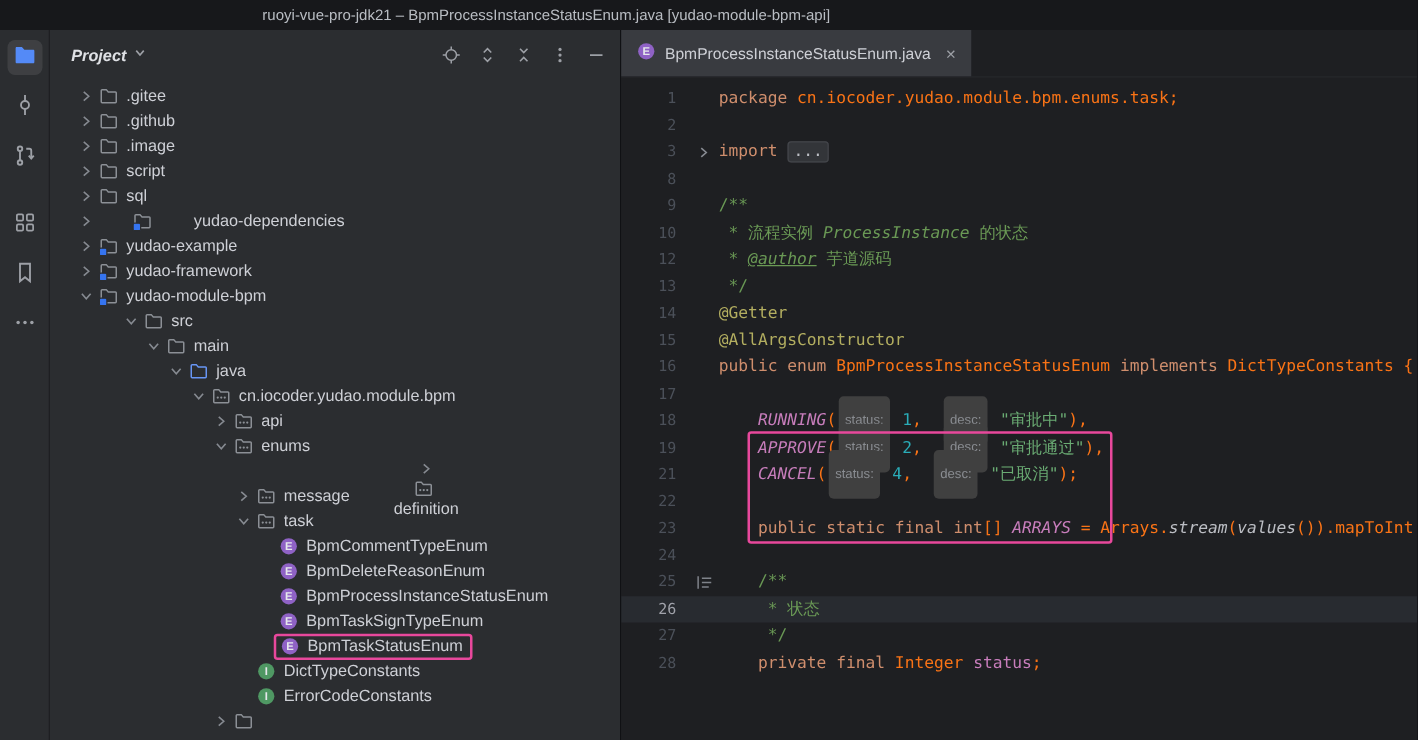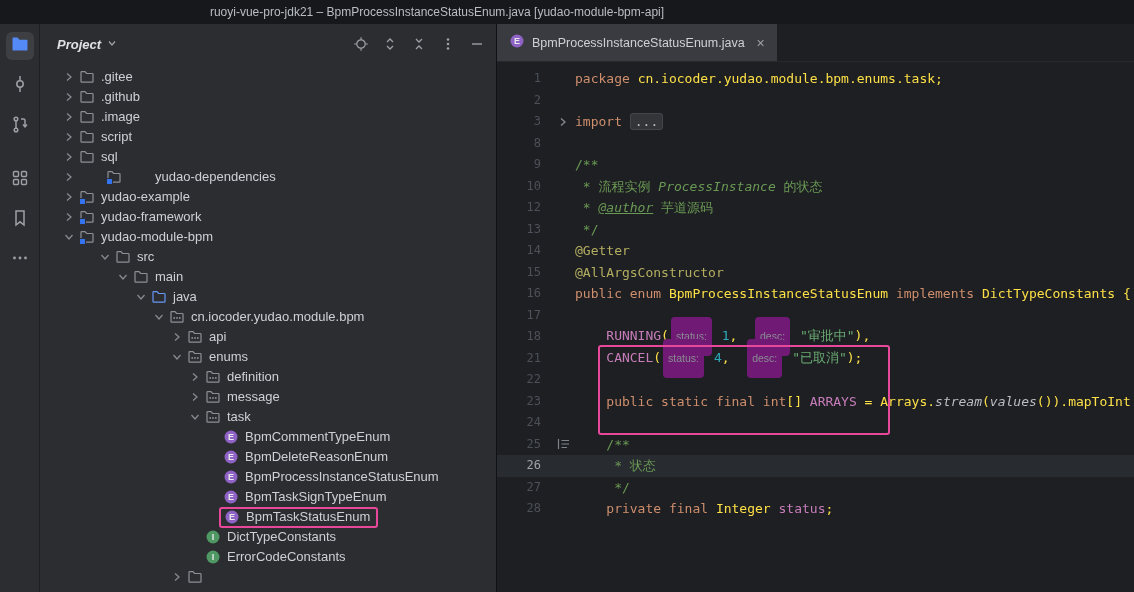--- a/index.html
+++ b/index.html
@@ -48,31 +48,31 @@
   .editor-body{flex:1;position:relative;overflow:hidden;padding-top:6px;
                font-family:"DejaVu Sans Mono",monospace;font-size:13px;line-height:21.5px;}
   .crow{display:flex;height:21.5px;align-items:center;}
   .crow.current{background:#282B30;}
   .lnum{width:44px;flex:none;text-align:right;color:#4B5059;font-size:12px;}
   .crow.current .lnum{color:#A1A3AB;}
   .lmeta{width:34px;flex:none;display:flex;justify-content:flex-end;align-items:center;padding-right:5px;}
   .ltext{white-space:pre;flex:none;}
 
   .tok-kw{color:#CF8E6D;}
-  .tok-pl{color:#fde047;}
+  .tok-pl{color:#f97316;}
   .tok-doc{color:#6A9955;}
   .tok-docit{color:#6A9955;font-style:italic;}
   .tok-doctag{color:#6A9955;font-style:italic;text-decoration:underline;}
   .tok-ann{color:#B3AE60;}
-  .tok-enum{color:#C77DBB;}
+  .tok-enum{color:#C77DBB;font-style:italic;}
   .tok-num{color:#2AACB8;}
   .tok-str{color:#6AAB73;}
   .tok-field{color:#C77DBB;}
   .tok-it{color:#BCBEC4;font-style:italic;}
-  .tok-hint{background:#701a75;color:#8A8D92;border-radius:4px;padding:12px 5px;font-size:10.5px;
+  .tok-hint{background:#404040;color:#8A8D92;border-radius:4px;padding:12px 5px;font-size:10.5px;
             font-family:"Liberation Sans",sans-serif;display:inline-block;line-height:15px;
             vertical-align:middle;margin:0 2px;}
   .tok-fold{background:#333539;color:#BCBEC4;border-radius:3px;padding:0 4px;border:1px solid #43454A;}
 
   .pink-box{position:absolute;left:101px;top:283px;width:292px;height:90px;
             border:2px solid var(--pink);border-radius:3px;pointer-events:none;}
 </style>
 </head>
 <body>
 
@@ -370,21 +370,21 @@
             <span class="tr-icon">
               <svg width="16" height="16" viewBox="0 0 16 16">
                 <path d="M2 3.4c0-.4.3-.7.7-.7h3.3l1.6 1.8h5.7c.4 0 .7.3.7.7v7.2c0 .4-.3.7-.7.7H2.7c-.4 0-.7-.3-.7-.7V3.4z" fill="none" stroke="#8C9096" stroke-width="1.2"></path>
                 <circle cx="5.2" cy="9" r=".9" fill="#8C9096"></circle>
                 <circle cx="8" cy="9" r=".9" fill="#8C9096"></circle>
                 <circle cx="10.8" cy="9" r=".9" fill="#8C9096"></circle>
               </svg>
             </span>
             <span class="tr-label">enums</span>
           </div>
-          <div class="tree-row" style="padding-left: 146px;">
+          <div class="tree-row" style="padding-left: 146px; flex-direction: column;">
             <span class="tr-chev">
               <svg width="14" height="14" viewBox="0 0 14 14">
                 <path d="M5 3.5l4 3.5-4 3.5" fill="none" stroke="#868A91" stroke-width="1.3"></path>
               </svg>
             </span>
             <span class="tr-icon">
               <svg width="16" height="16" viewBox="0 0 16 16">
                 <path d="M2 3.4c0-.4.3-.7.7-.7h3.3l1.6 1.8h5.7c.4 0 .7.3.7.7v7.2c0 .4-.3.7-.7.7H2.7c-.4 0-.7-.3-.7-.7V3.4z" fill="none" stroke="#8C9096" stroke-width="1.2"></path>
                 <circle cx="5.2" cy="9" r=".9" fill="#8C9096"></circle>
                 <circle cx="8" cy="9" r=".9" fill="#8C9096"></circle>
@@ -589,20 +589,25 @@
               <span class="lnum">17</span>
               <span class="lmeta"></span>
               <span class="ltext"></span>
             </div>
             <div class="crow">
               <span class="lnum">18</span>
               <span class="lmeta"></span>
               <span class="ltext"><span class="tok-pl">    </span><span class="tok-enum">RUNNING</span><span class="tok-pl">(</span><span class="tok-hint">status:</span><span class="tok-pl"> </span><span class="tok-num">1</span><span class="tok-pl">,  </span><span class="tok-hint">desc:</span><span class="tok-pl"> </span><span class="tok-str">"审批中"</span><span class="tok-pl">),</span></span>
             </div>
             <div class="crow">
+              <span class="lnum">19</span>
+              <span class="lmeta"></span>
+              <span class="ltext"><span class="tok-pl">    </span><span class="tok-enum">APPROVE</span><span class="tok-pl">(</span><span class="tok-hint">status:</span><span class="tok-pl"> </span><span class="tok-num">2</span><span class="tok-pl">,  </span><span class="tok-hint">desc:</span><span class="tok-pl"> </span><span class="tok-str">"审批通过"</span><span class="tok-pl">),</span></span>
+            </div>
+            <div class="crow">
               <span class="lnum">21</span>
               <span class="lmeta"></span>
               <span class="ltext"><span class="tok-pl">    </span><span class="tok-enum">CANCEL</span><span class="tok-pl">(</span><span class="tok-hint">status:</span><span class="tok-pl"> </span><span class="tok-num">4</span><span class="tok-pl">,  </span><span class="tok-hint">desc:</span><span class="tok-pl"> </span><span class="tok-str">"已取消"</span><span class="tok-pl">);</span></span>
             </div>
             <div class="crow">
               <span class="lnum">22</span>
               <span class="lmeta"></span>
               <span class="ltext"></span>
             </div>
             <div class="crow">

